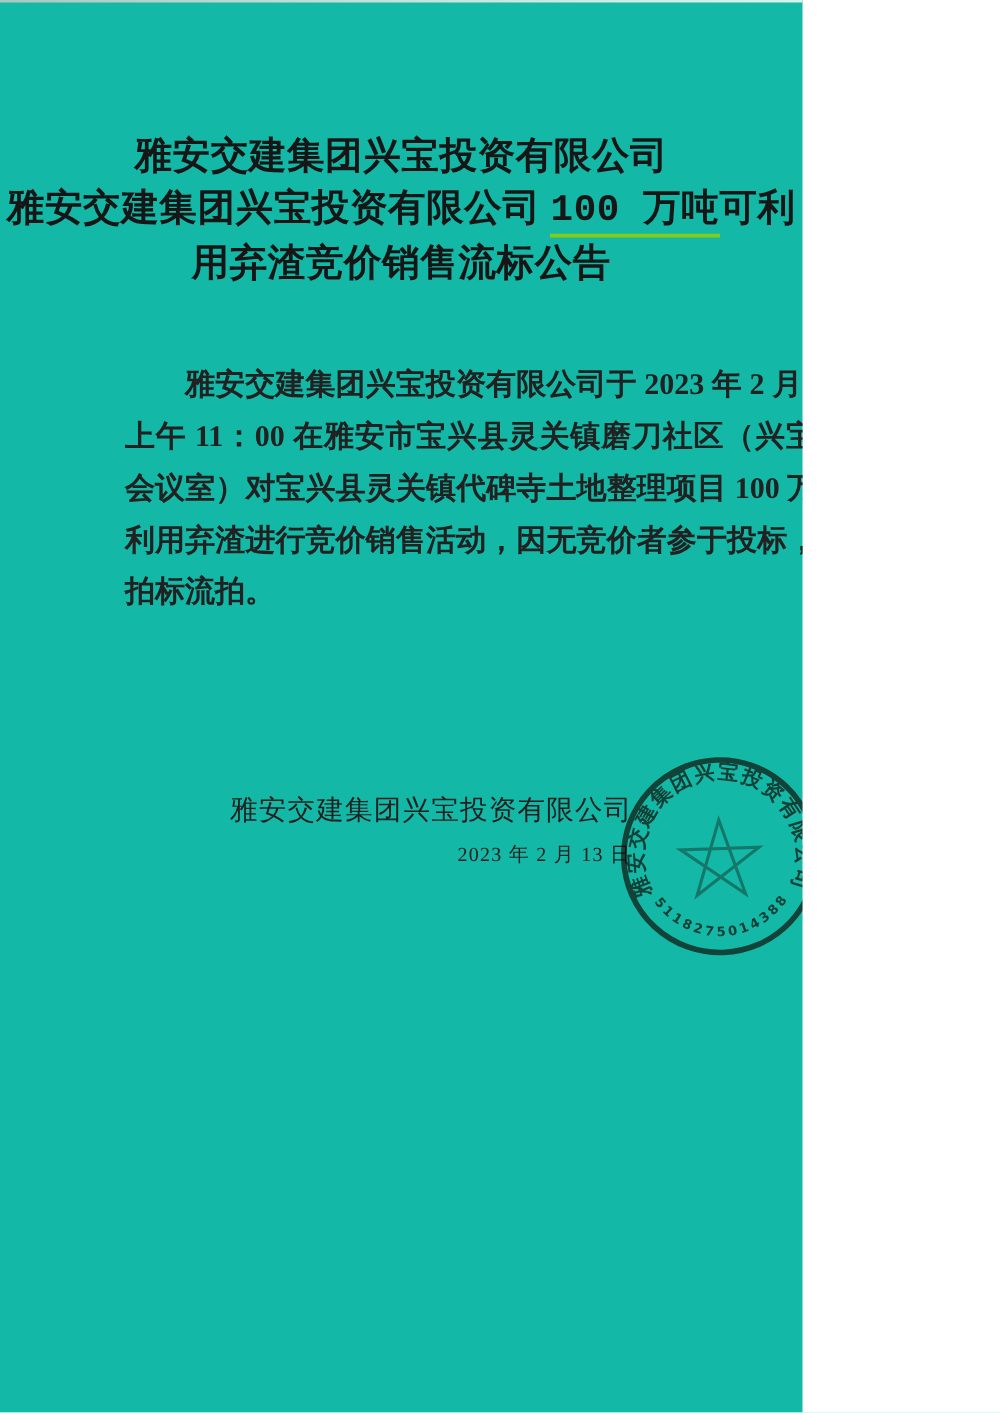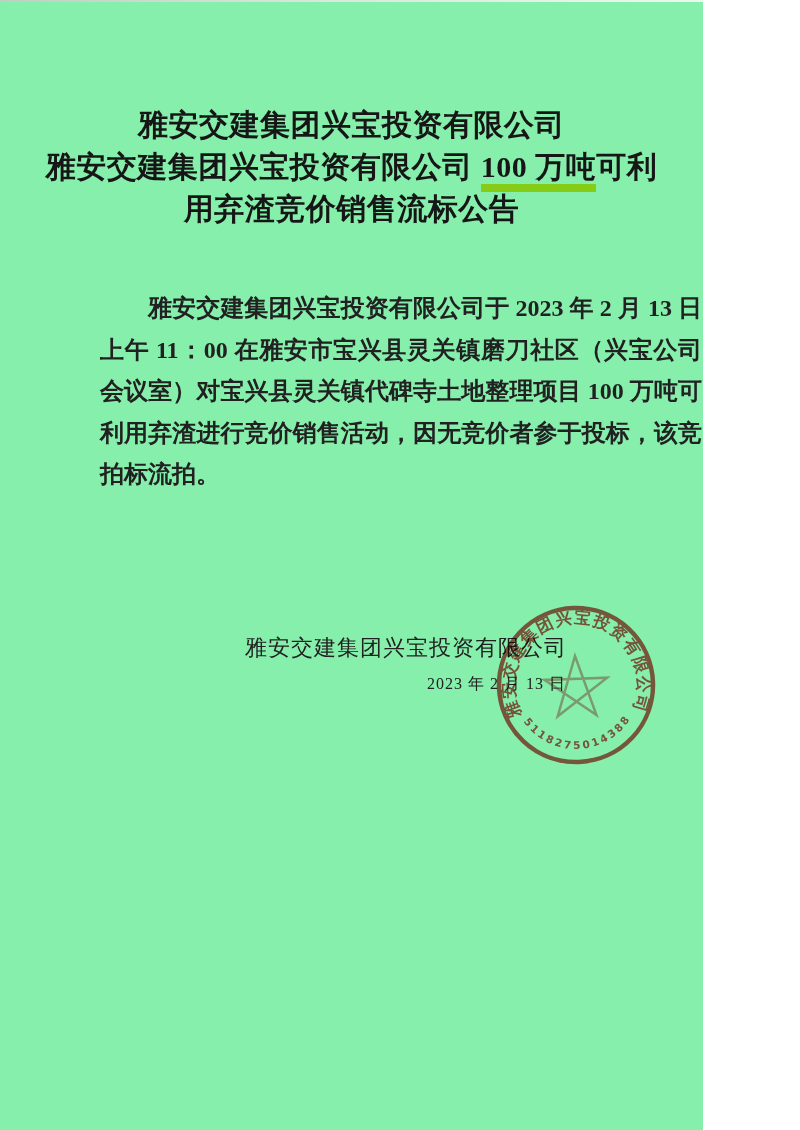--- a/index.html
+++ b/index.html
@@ -1,20 +1,20 @@
 <!DOCTYPE html>
 <html><head>
 <meta charset="utf-8">
 <style>
   html, body { margin: 0; padding: 0; background: #ffffff; }
   .page {
     position: relative;
-    width: 703px;
+    width: 642px;
     height: 1130px;
-    background: #86efac;
+    background: #14b8a6;
     font-family: "Liberation Serif", "DejaVu Serif", serif;
     color: #1c1c1c;
     overflow: hidden;
   }
   .scan-edge-top {
     position: absolute; top: 0; left: 0; width: 100%; height: 2px;
     background: linear-gradient(90deg, #c9c9c7, #e6e6e3 45%, #f4f4f1 80%, #fbfbf9);
     opacity: 0.85;
   }
   .doc-title {
@@ -23,22 +23,23 @@
     margin: 0;
     text-align: center;
     font-size: 30px;
     font-weight: bold;
     line-height: 42px;
     letter-spacing: 0.5px;
     color: #161616;
   }
   .title-line { display: block; white-space: pre; }
   .title-underline {
-    border-bottom: 8px solid #84cc16;
+    border-bottom: 3px solid #84cc16;
     padding-bottom: 1px;
+    font-family: Liberation Mono, monospace;
   }
   .body-text {
     position: absolute;
     top: 276px; left: 88px; width: 626px;
     font-size: 24px;
     line-height: 41.5px;
     text-align: justify;
     color: #212121;
   }
   .body-text p { margin: 12px; text-indent: 2em; font-weight: bold; }

